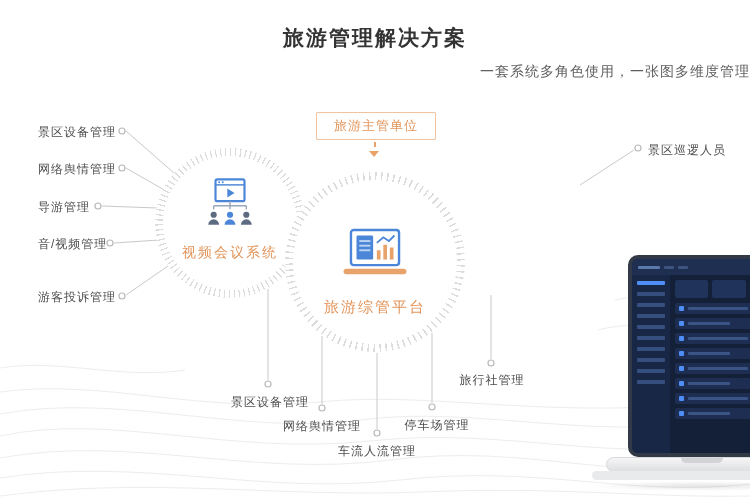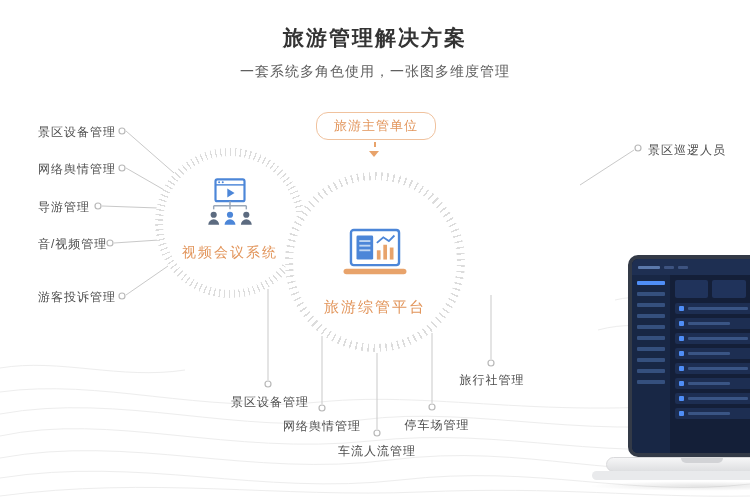--- a/index.html
+++ b/index.html
@@ -8,27 +8,27 @@
     overflow:hidden;font-family:"Liberation Sans","DejaVu Sans",sans-serif;
   }
   
   .mesh{position:absolute;left:0;top:0;z-index:0;}
   
   .title{
     position:absolute;left:0;top:24px;width:100%;text-align:center;z-index:4;
     font-size:21px;font-weight:bold;color:#333333;letter-spacing:2px;
   }
   .subtitle{
-    position:absolute;left:0;top:63px;width:100%;text-align:center;z-index:4;
+    position:absolute;left:0;top:63px;width:100%;text-align:right;z-index:4;
     font-size:14px;color:#606060;letter-spacing:1px;
   }
   
   .org-node{
     position:absolute;left:316px;top:112px;width:118px;height:26px;z-index:4;
-    border:1px solid #F0C29E;border-radius:12px;background:#fff;
+    border:1px solid #F0C29E;border-radius:1px;background:#fff;
     color:#E2955B;font-size:13px;line-height:26px;text-align:center;letter-spacing:1px;
   }
   .org-stem{position:absolute;left:374px;top:142px;width:2px;height:5px;background:#E8A36B;z-index:4;}
   .org-arrow{
     position:absolute;left:369px;top:151px;width:0;height:0;z-index:4;
     border-left:5px solid transparent;border-right:5px solid transparent;border-top:6px solid #E8A36B;
   }
   
   .ring{
     position:absolute;border-radius:50%;z-index:2;

